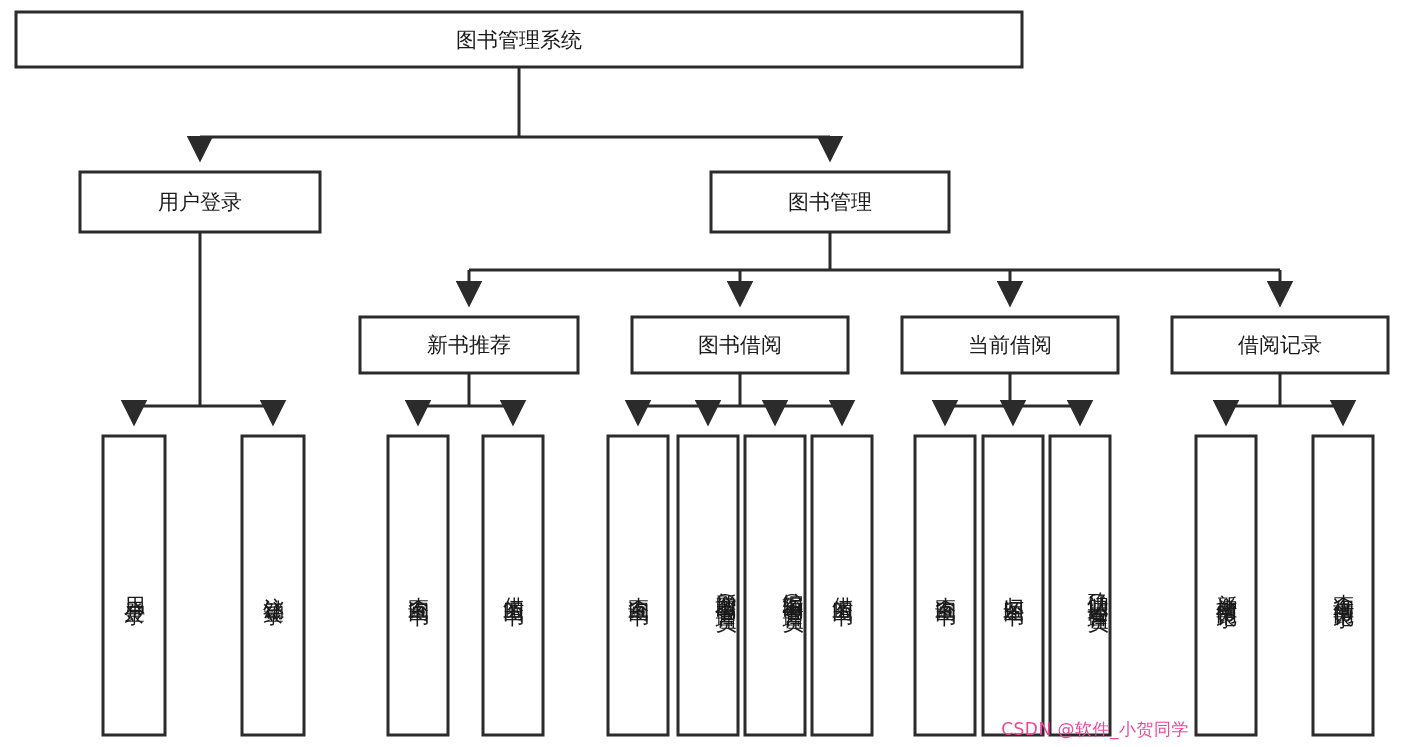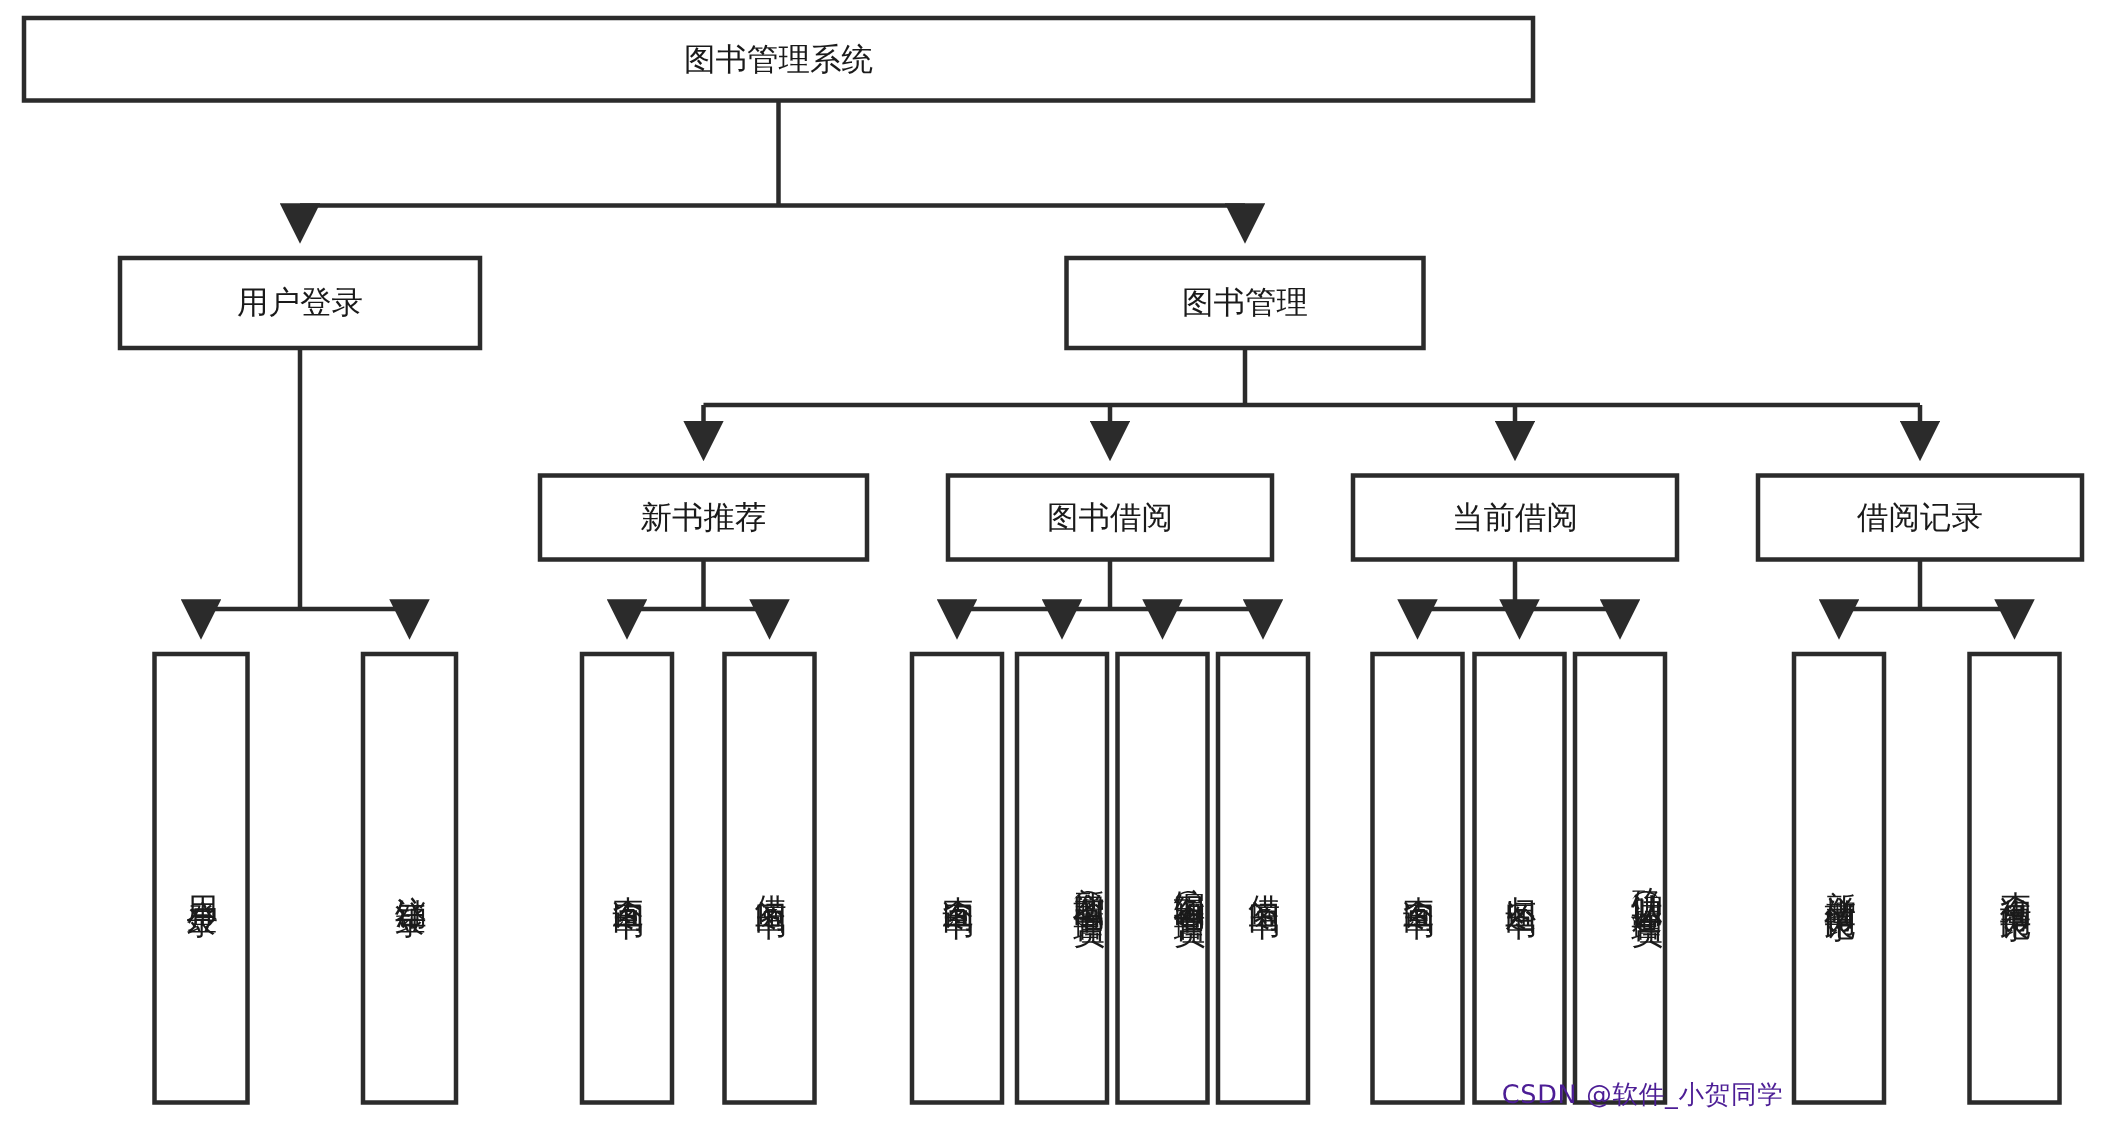--- a/index.html
+++ b/index.html
@@ -60,21 +60,21 @@
     text-align: center;
     white-space: nowrap;
     pointer-events: none;
   }
   #watermark {
     position: absolute;
     right: 8px;
     bottom: 6px;
     font-family: "DejaVu Sans", "Liberation Sans", sans-serif;
     font-size: 17px;
-    color: #4c1d95;
+    color: #ec4899;
     white-space: nowrap;
     letter-spacing: 0.5px;
   }
 </style>
 </head>
 <body>
 
 <div id="diagram-root">
 
   <svg id="tree-svg" viewBox="0 0 1405 747">

